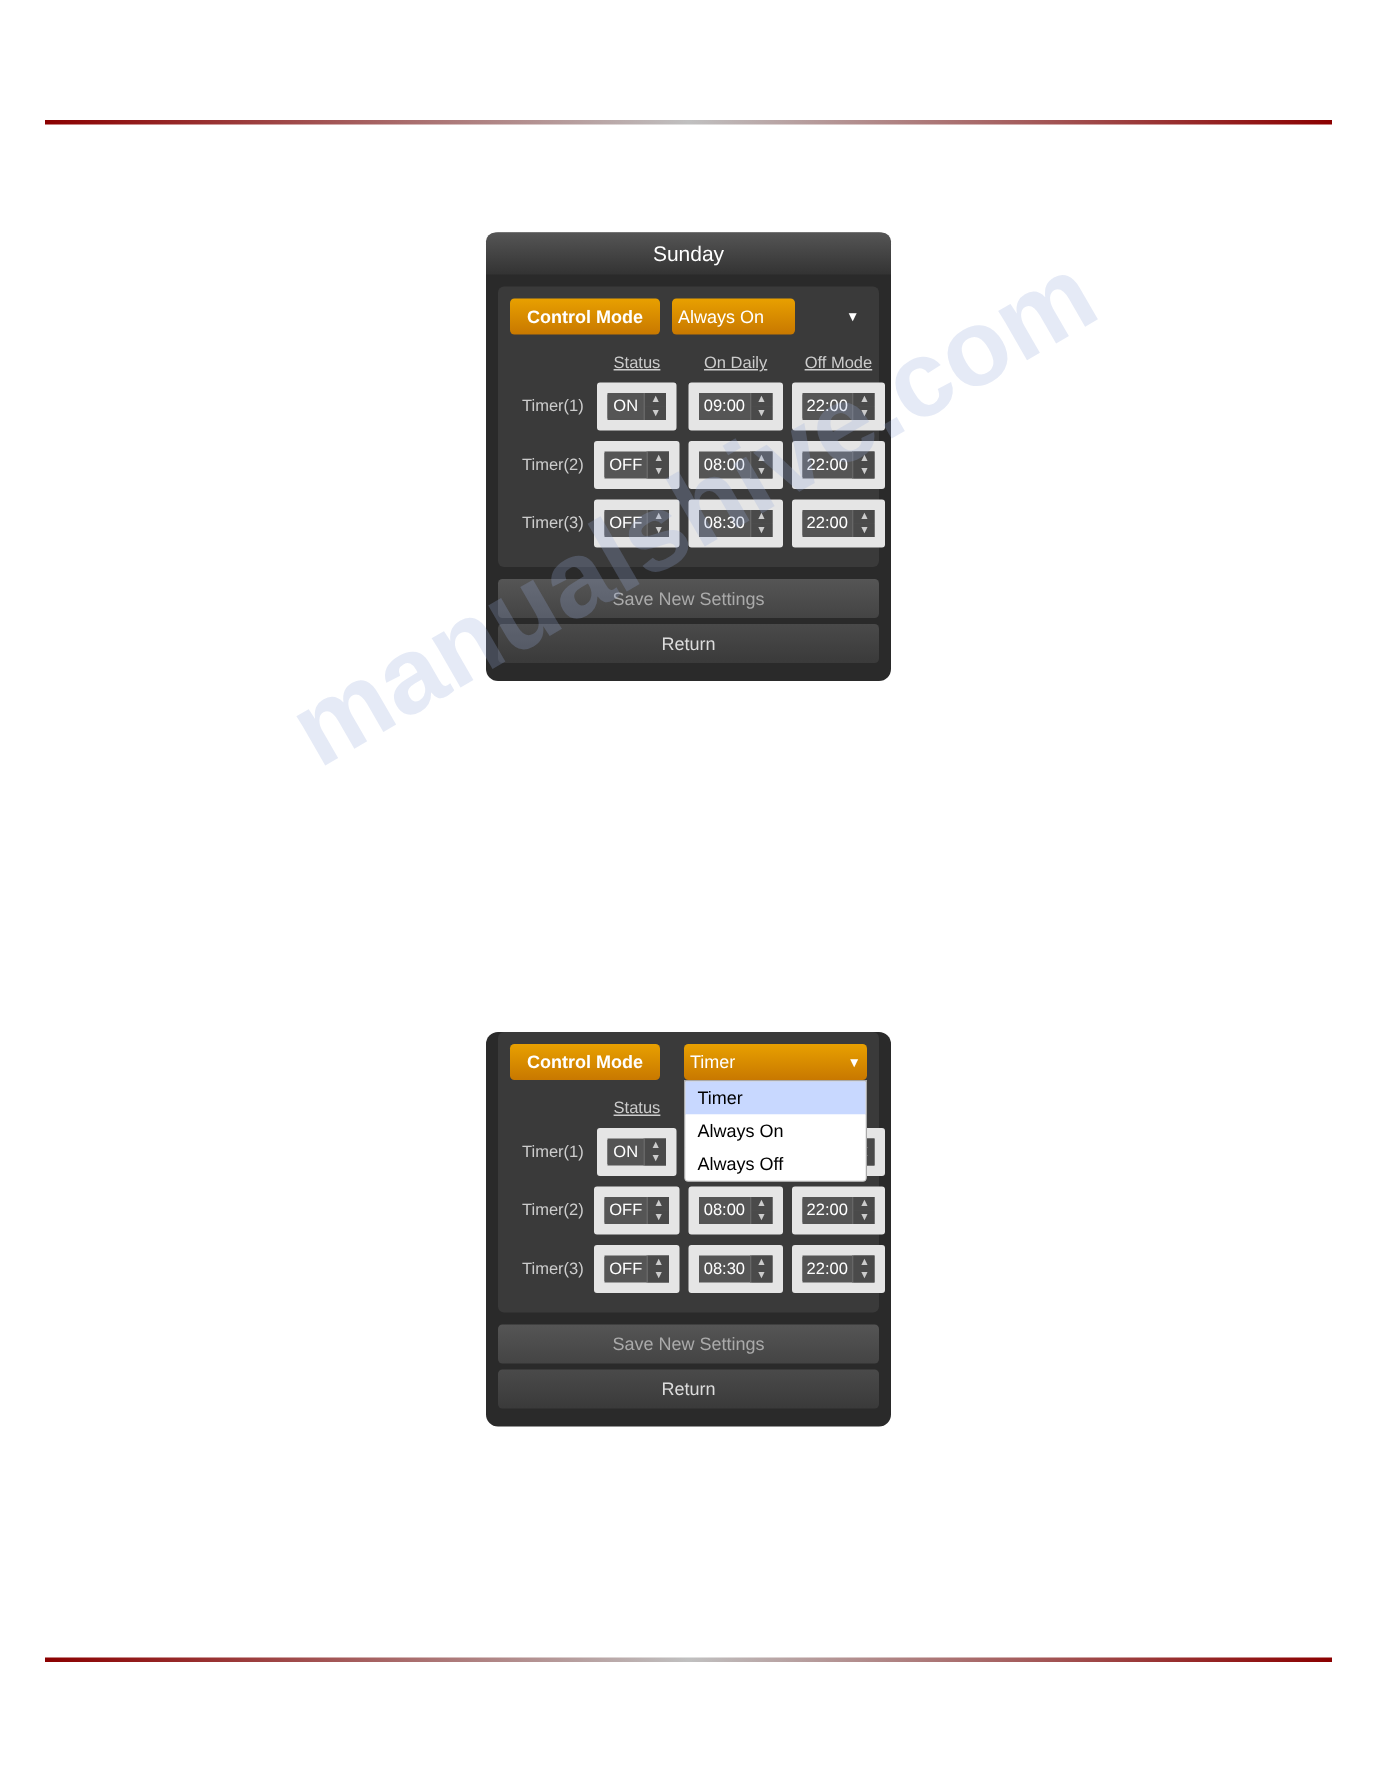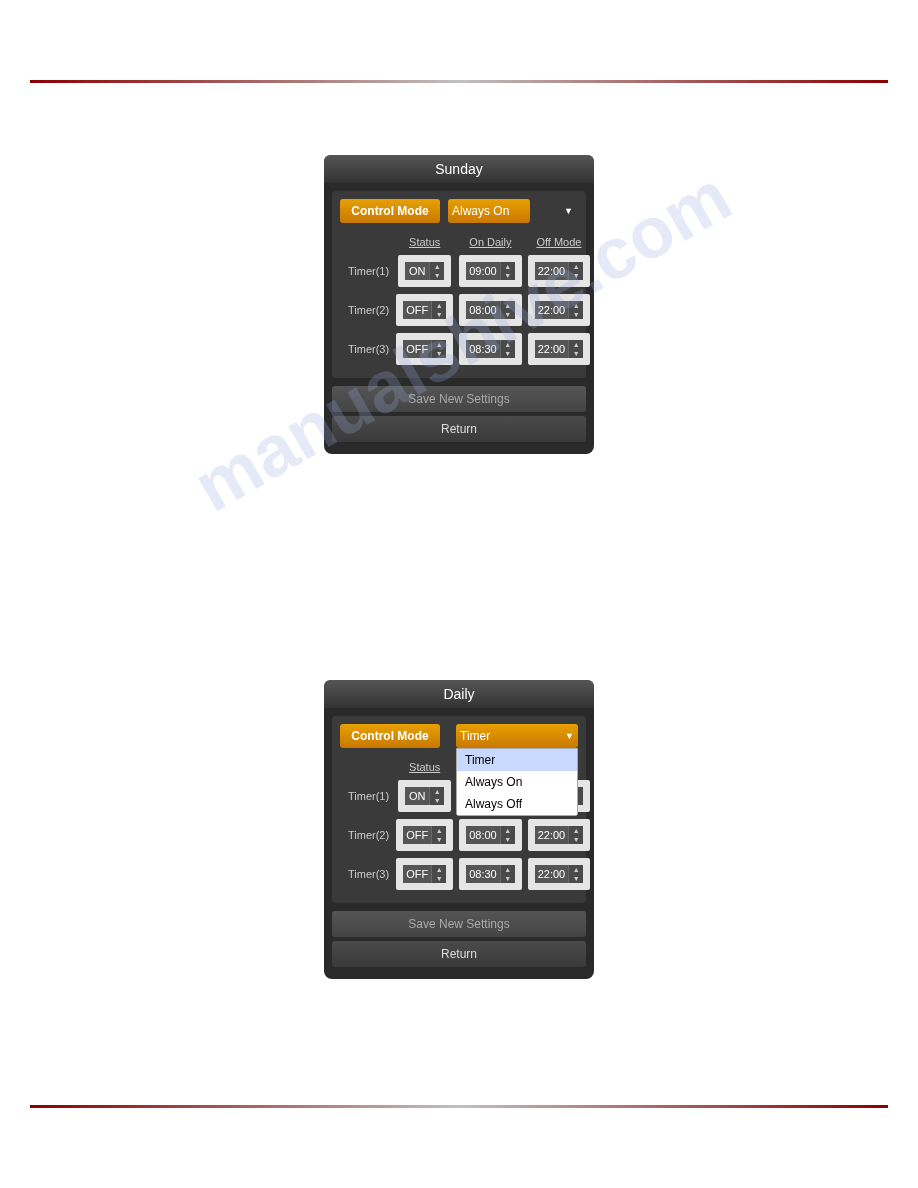--- a/index.html
+++ b/index.html
@@ -429,21 +429,20 @@
     <div class="action-buttons">
       <button class="btn-save">Save New Settings</button>
       <button class="btn-return">Return</button>
     </div>
   </div>
 </div>
 
 <div class="panel-container bottom-panel">
   <div class="panel">
 
-    <div class="panel-title">Daily</div>
 
     <div class="panel-inner">
 
       <div class="control-mode-row">
         <div class="control-mode-label">Control Mode</div>
         <div class="second-panel-select-wrapper">
           <div class="dropdown-trigger">
             <span class="dropdown-trigger-text">Timer</span>
             <span class="dropdown-arrow">▼</span>
           </div>

